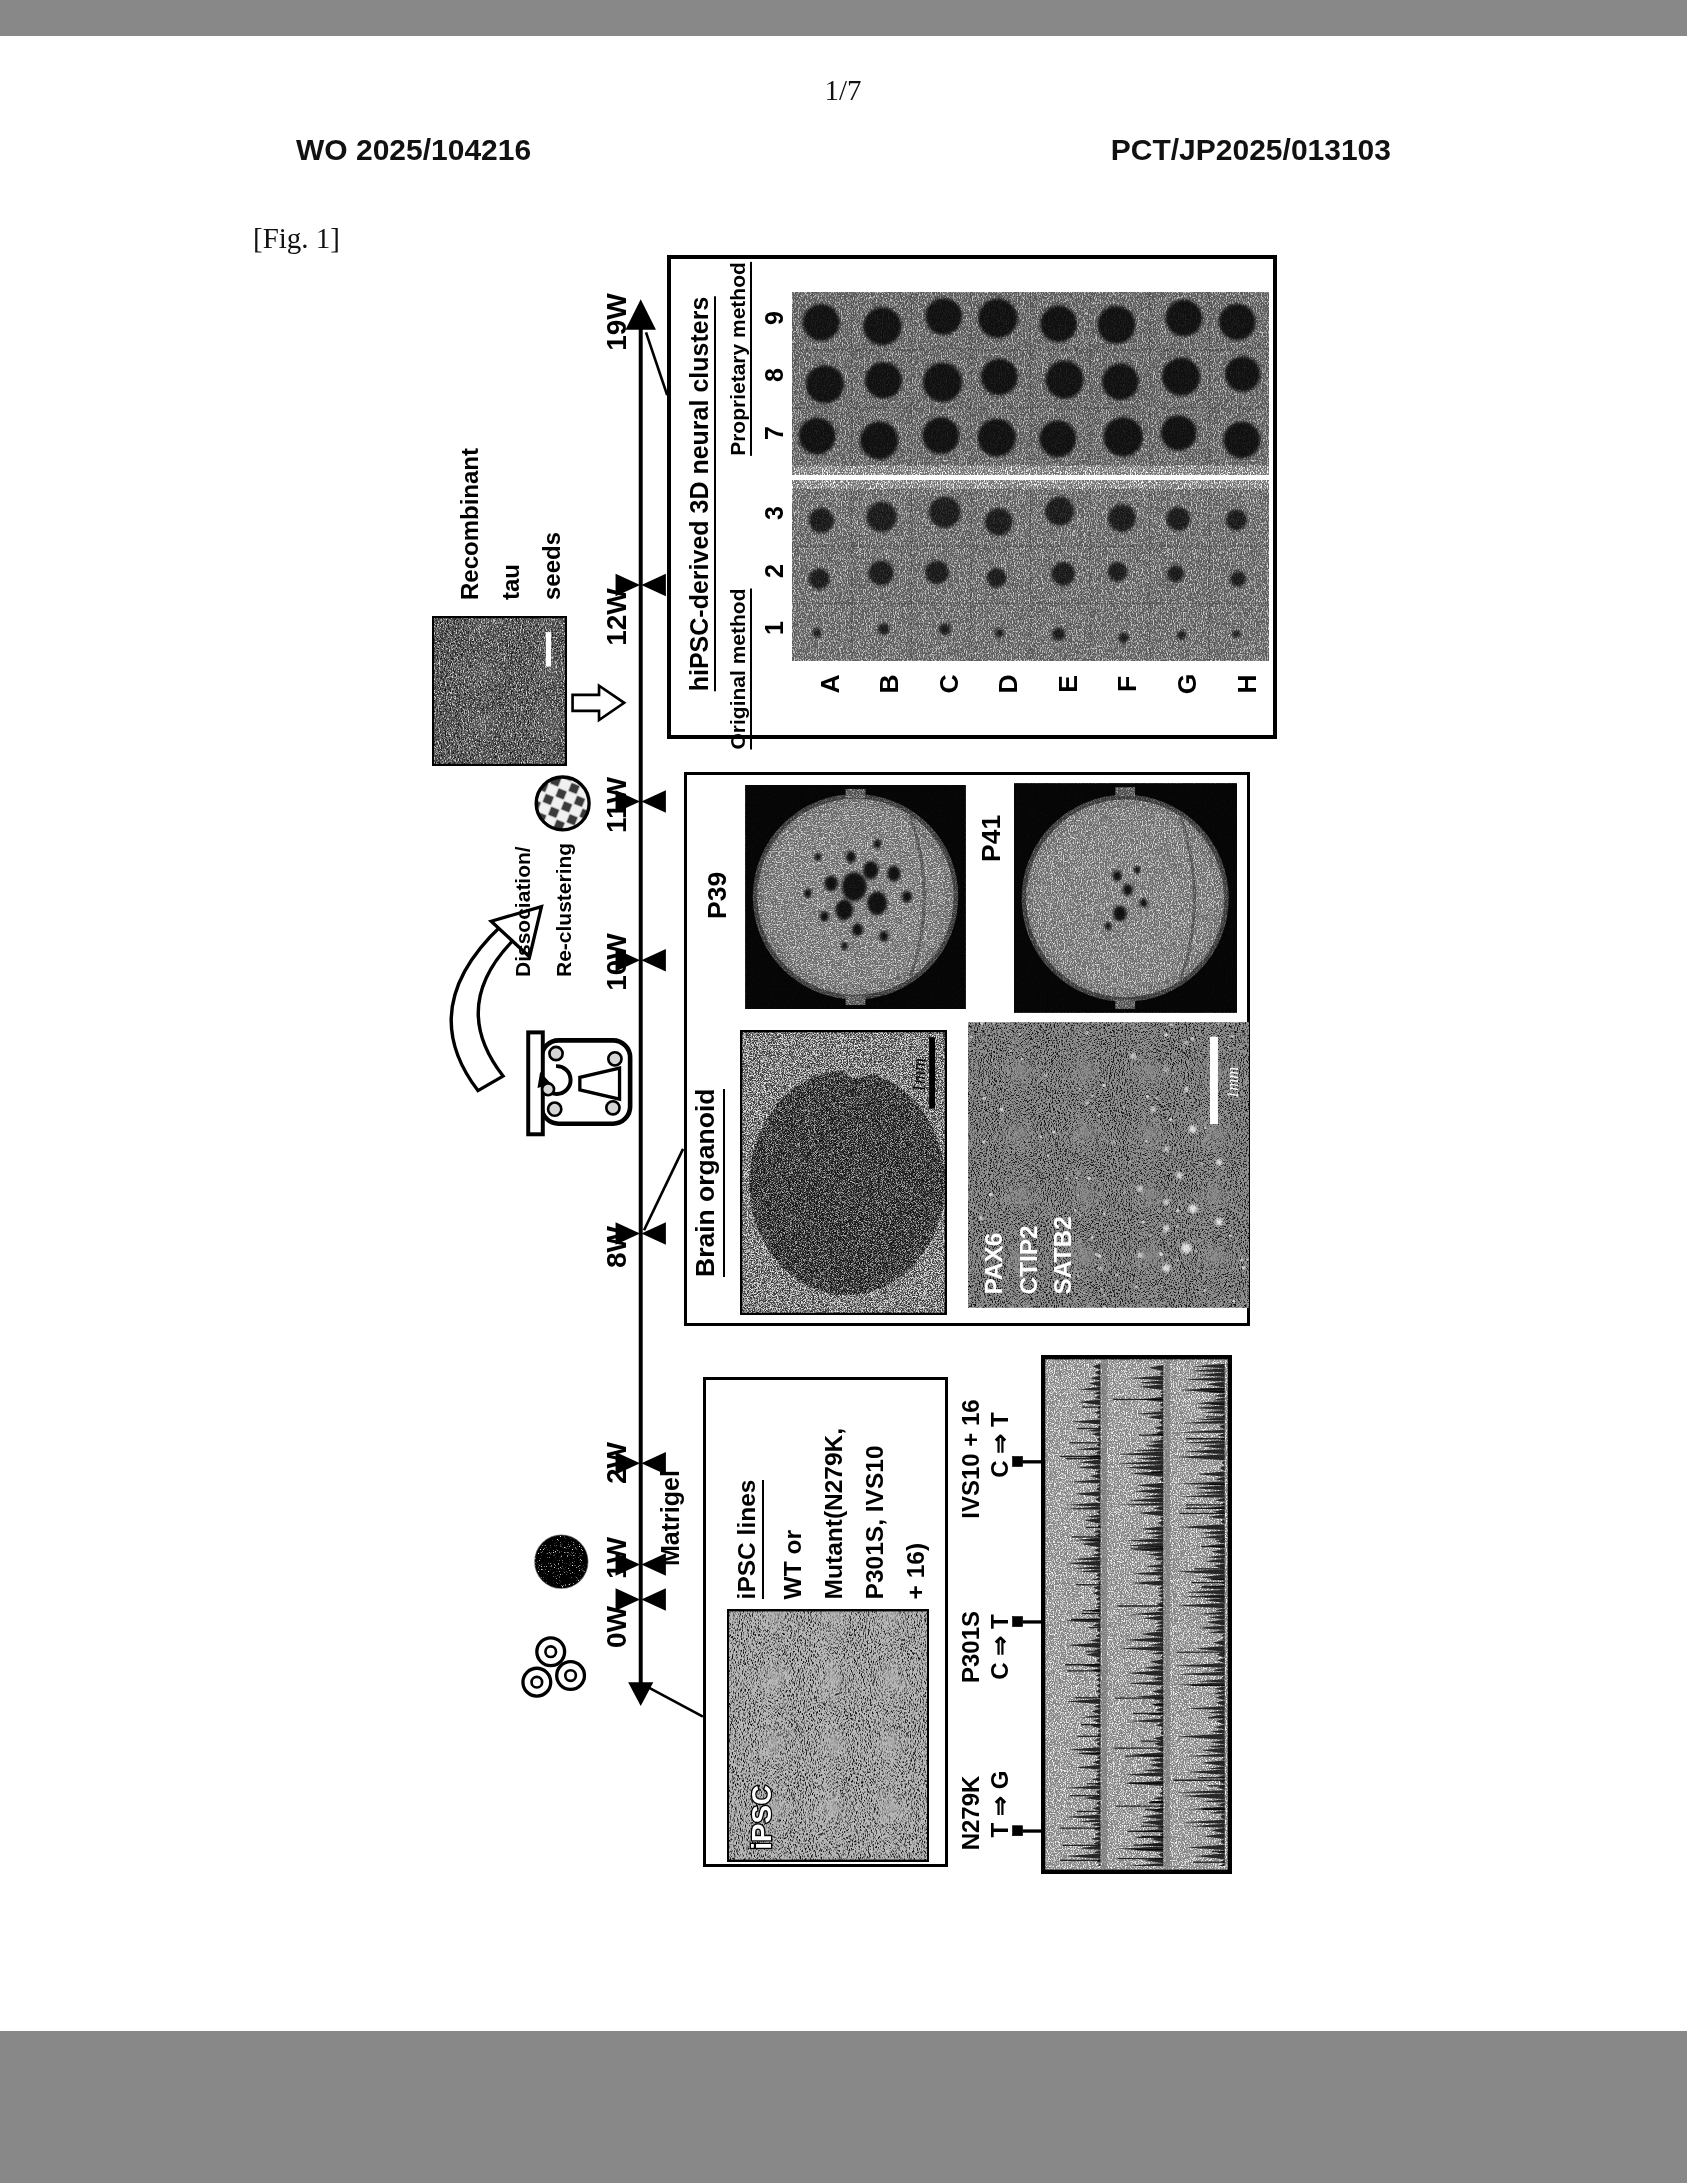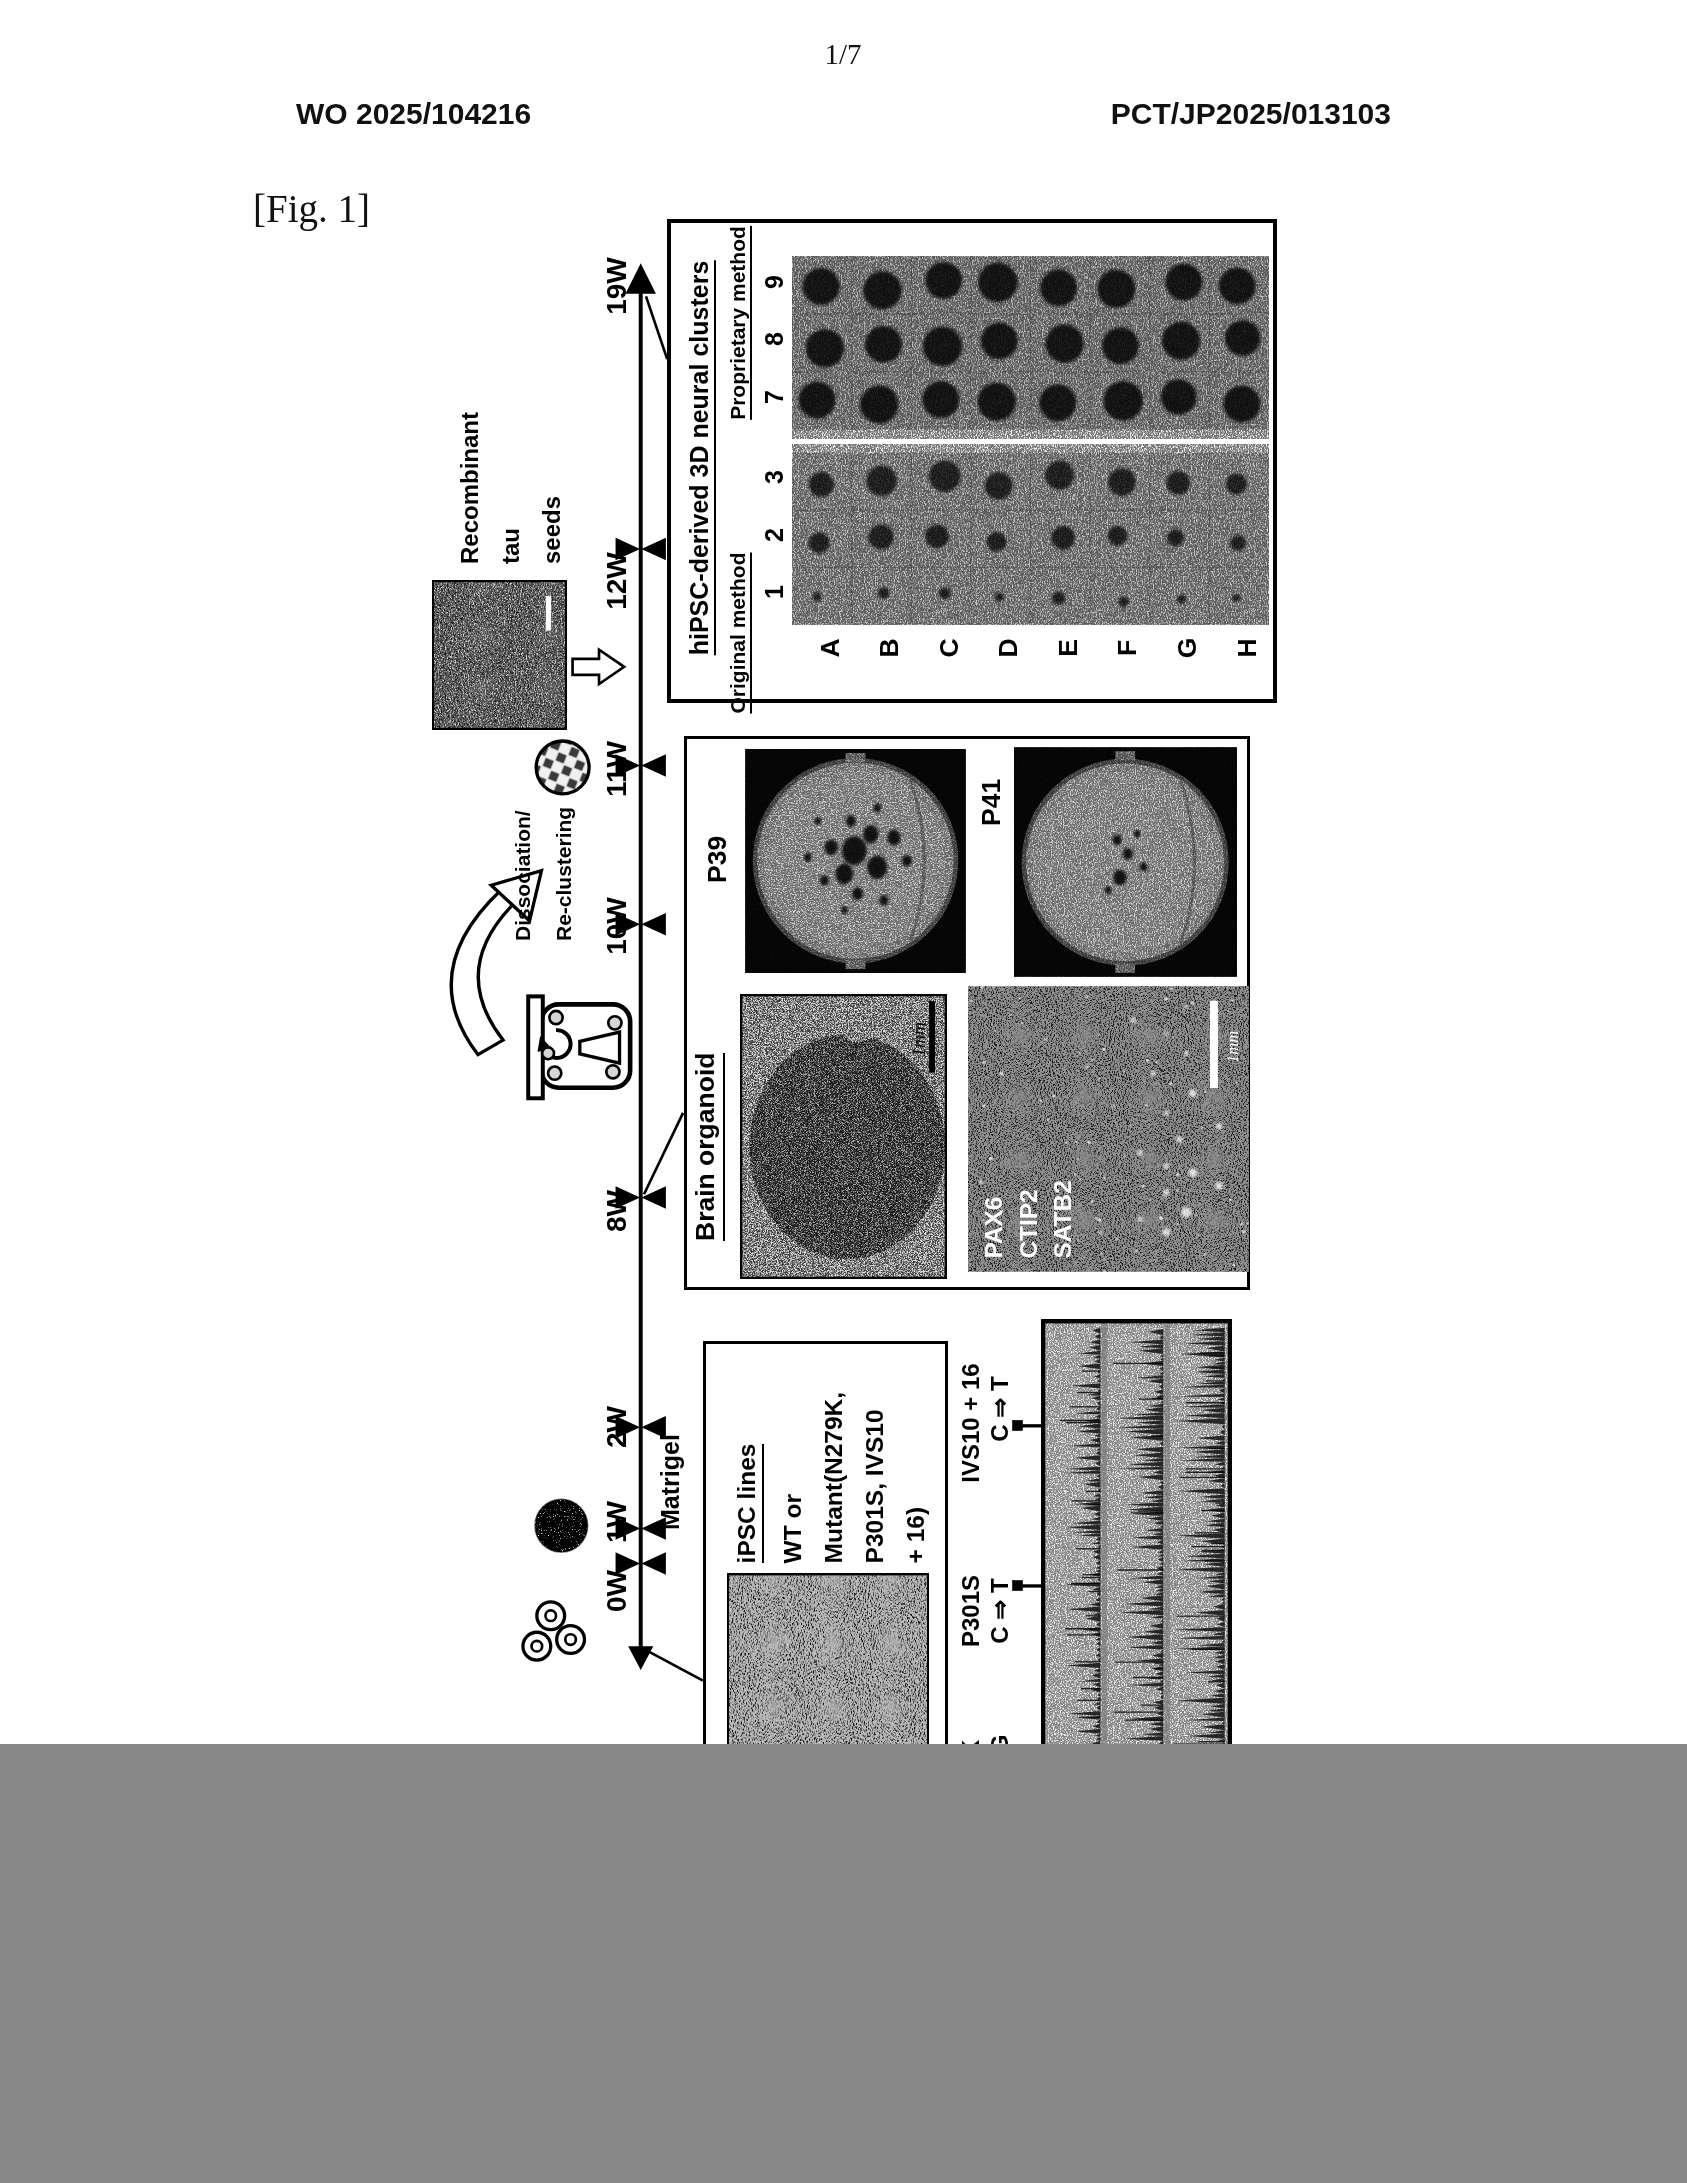--- a/index.html
+++ b/index.html
@@ -1,17 +1,17 @@
 <!DOCTYPE html>
 <html style="font-size:10.6px"><head>
 <meta charset="utf-8">
 <style>
   html,body{margin:0;padding:0;background:#888;}
-  #page{position:relative;width:1687px;height:1744px;background:#fff;overflow:hidden;
-        font-family:"Liberation Sans",sans-serif;color:#000;}
+  #page{position:relative;width:1687px;height:1995px;background:#fff;overflow:hidden;
+        font-family:"Liberation Sans",sans-serif;color:#000;margin-top:36px;}
   .abs{position:absolute;}
   .hdr{position:absolute;font-family:"Liberation Sans",sans-serif;font-weight:700;font-size:30px;color:#111;}
   .serif{font-family:"Liberation Serif",serif;font-weight:400;}
   
   #fig{position:absolute;left:245px;top:1846px;width:1641px;height:1072px;
        transform:rotate(-90deg);transform-origin:0 0;}
   .fig-text{position:absolute;font-family:"Liberation Sans",sans-serif;font-weight:700;color:#000;white-space:nowrap;line-height:1.05;}
   .ctr{transform:translateX(-50%);}
   .ul{border-bottom:2.6px solid #000;padding-bottom:2.6px;}
   .ul3{border-bottom:2px solid #000;padding-bottom:1.3px;}
@@ -21,21 +21,21 @@
   .photo{position:absolute;}
 </style>
 </head>
 <body>
 
 <div id="page">
 
   <div class="hdr serif" style="left:810px;top:38px;width:66px;text-align:center;font-size:29px;">1/7</div>
   <div class="hdr" style="left:296px;top:97px;">WO 2025/104216</div>
   <div class="hdr" style="right:296px;top:97px;">PCT/JP2025/013103</div>
-  <div class="hdr serif" style="left:253px;top:186px;font-size:39px;">[Fig. 1]</div>
+  <div class="hdr serif" style="left:253px;top:186px;font-size:29px;">[Fig. 1]</div>
 
   <div id="fig">
 
     <svg id="art" class="abs" style="left:0;top:0;" width="1641" height="1072" viewBox="0 0 2480 1620">
       <defs>
         <filter id="fSpeckB" x="-5%" y="-5%" width="110%" height="110%">
           <feTurbulence type="fractalNoise" baseFrequency="0.55" numOctaves="2" seed="7" stitchTiles="stitch"></feTurbulence>
           <feColorMatrix type="matrix" values="0 0 0 0 0  0 0 0 0 0  0 0 0 0 0  3 3 3 0 -3.7"></feColorMatrix>
         </filter>
         <filter id="fSpeckBd" x="-5%" y="-5%" width="110%" height="110%">

